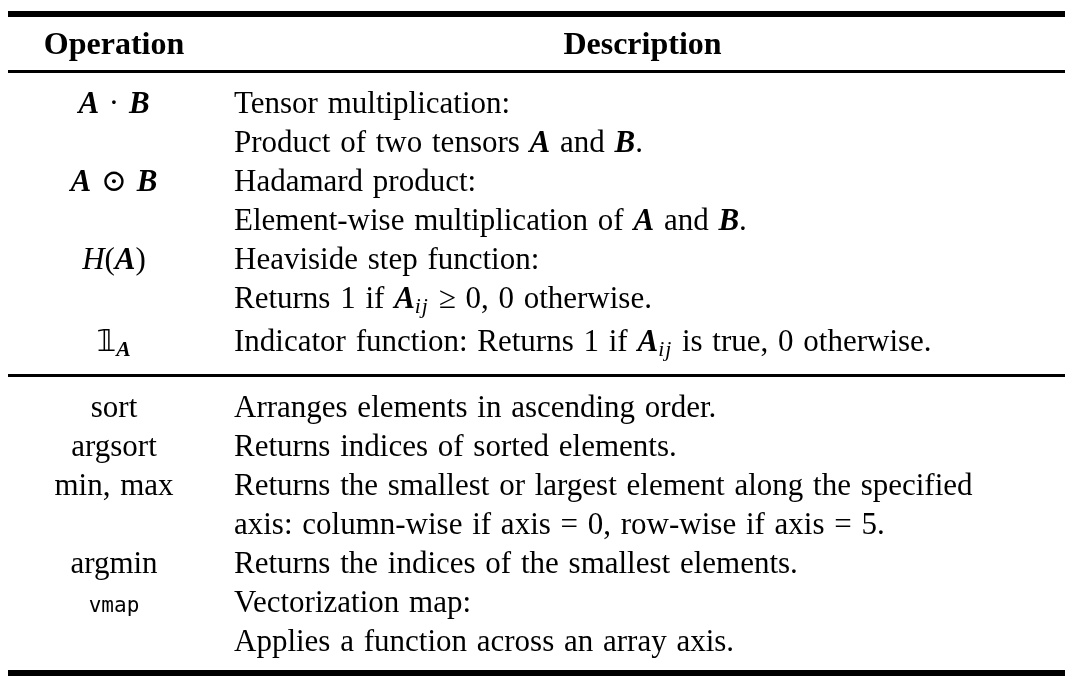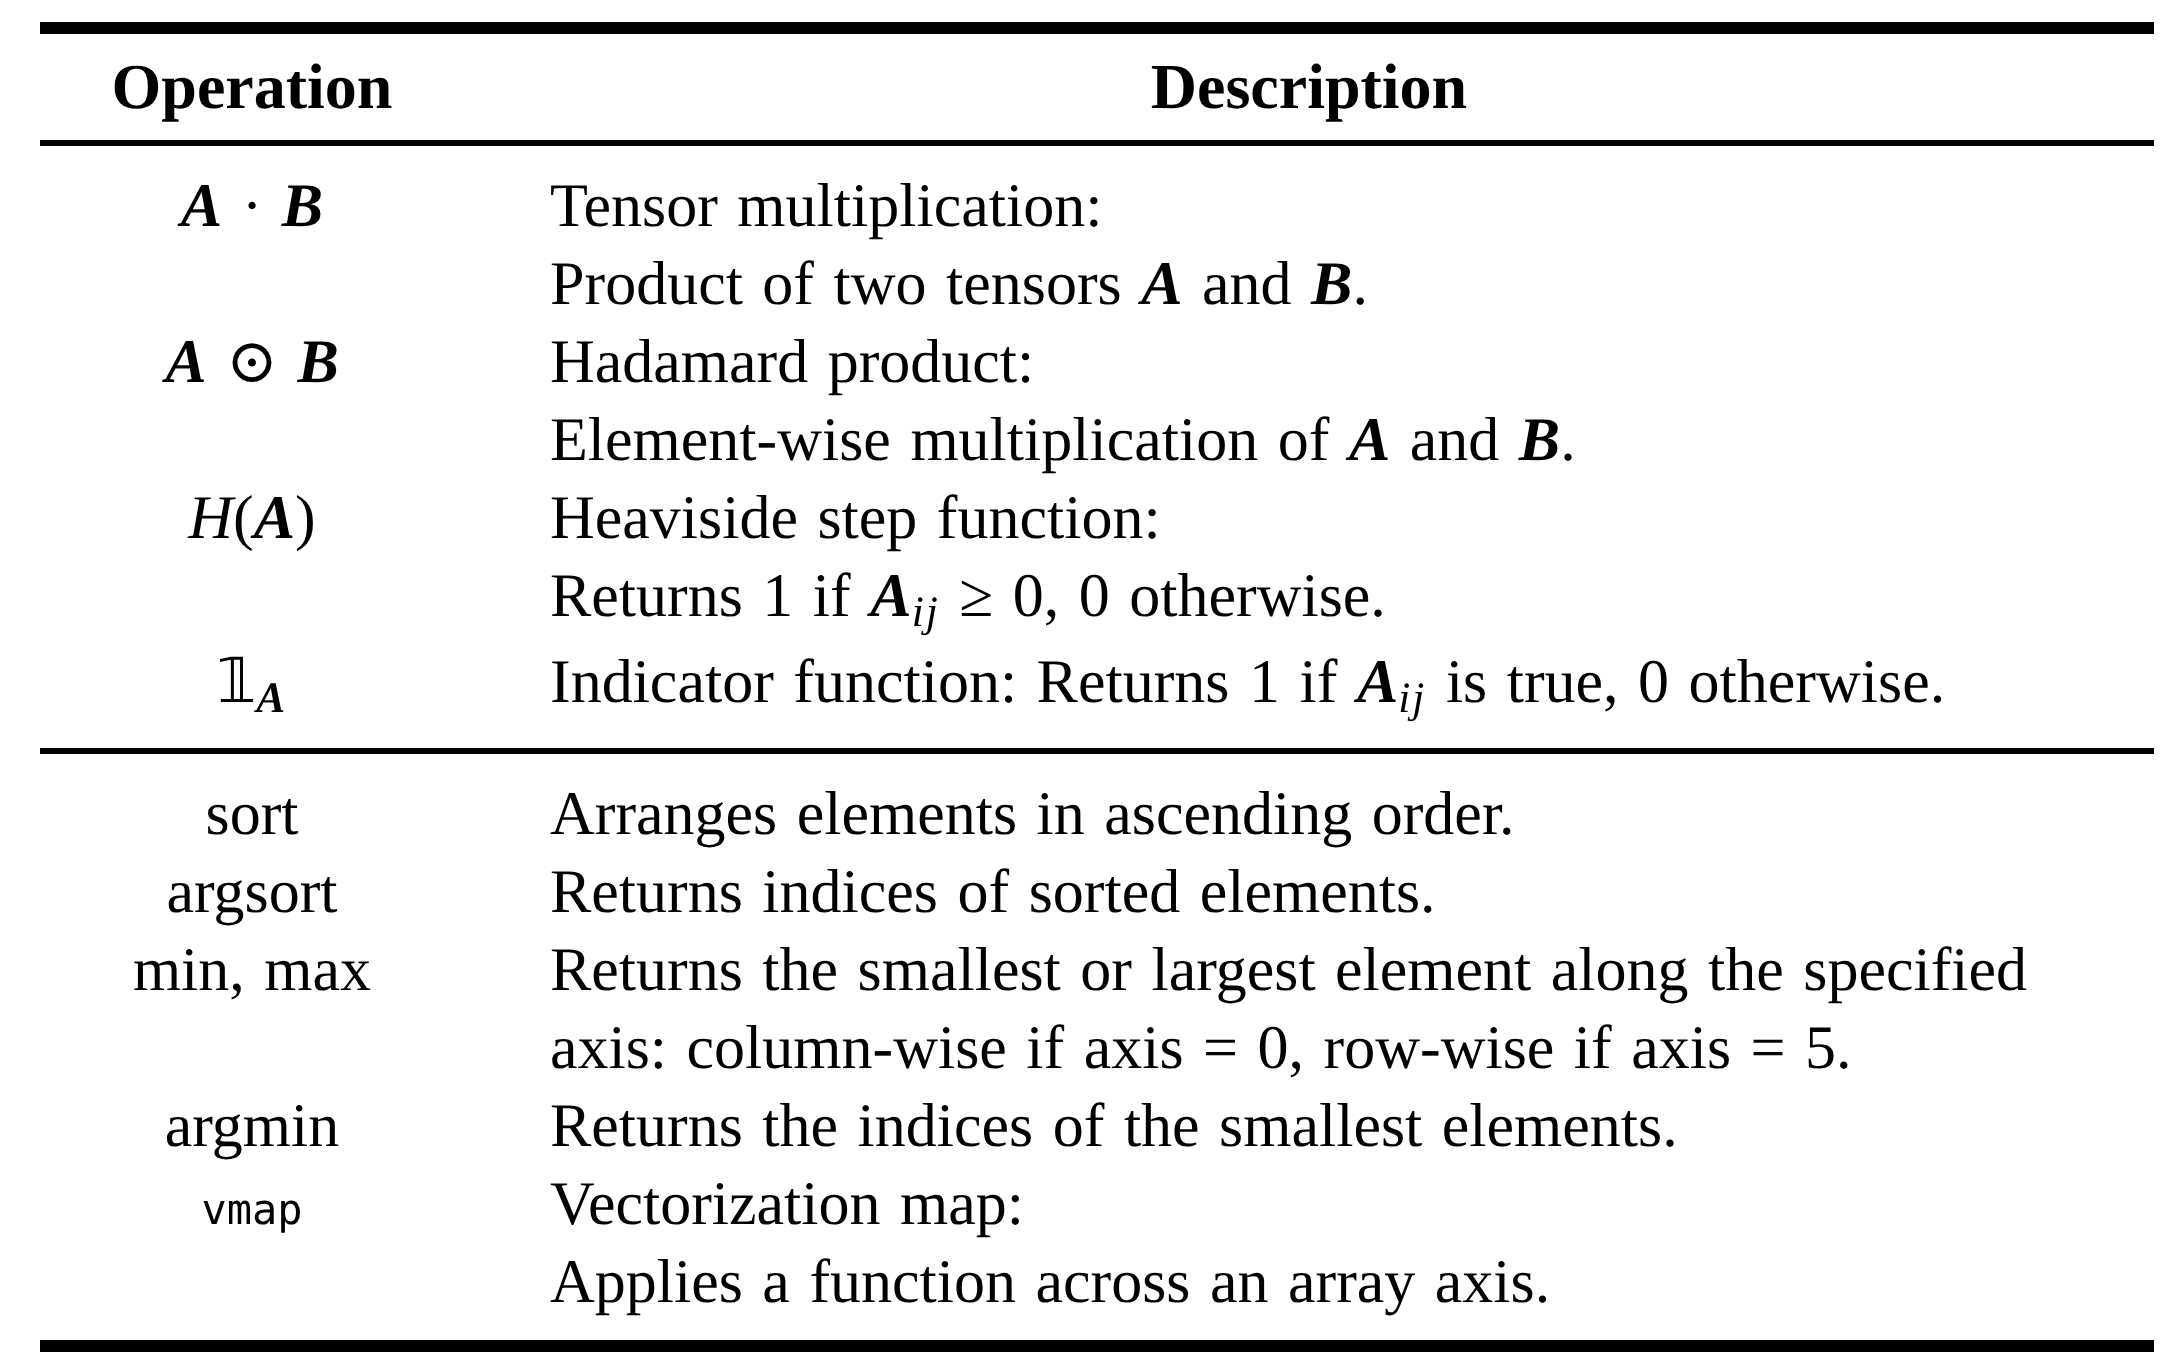--- a/index.html
+++ b/index.html
@@ -7,21 +7,21 @@
     padding: 0;
     background: #ffffff;
     width: 1080px;
     height: 682px;
     overflow: hidden;
     color: #000000;
     font-family: "Liberation Serif", "DejaVu Serif", serif;
   }
   .tbl {
     position: absolute;
-    left: 20px;
+    left: 8px;
     top: 11px;
     width: 1057px;
   }
   .rule { width: 100%; background: #000000; }
   .rule.thick { height: 6px; }
   .rule.thin  { height: 3px; }
 
   .hrow {
     display: flex;
     align-items: center;
@@ -40,21 +40,20 @@
     padding-left: 14px;
     min-width: 0;
   }
   .hrow .desc-col { text-align: center; padding-left: 0; }
 
   .section { padding: 10px 0; }
   .row {
     display: flex;
     font-size: 31px;
     line-height: 39px;
-    gap: 29px;
   }
   .dline { white-space: nowrap; word-spacing: 2px; }
 
   .seg-r  { }
   .seg-bi { font-weight: bold; font-style: italic; }
   .seg-i  { font-style: italic; }
   .seg-sub {
     font-size: 0.7em;
     position: relative;
     top: 0.22em;

